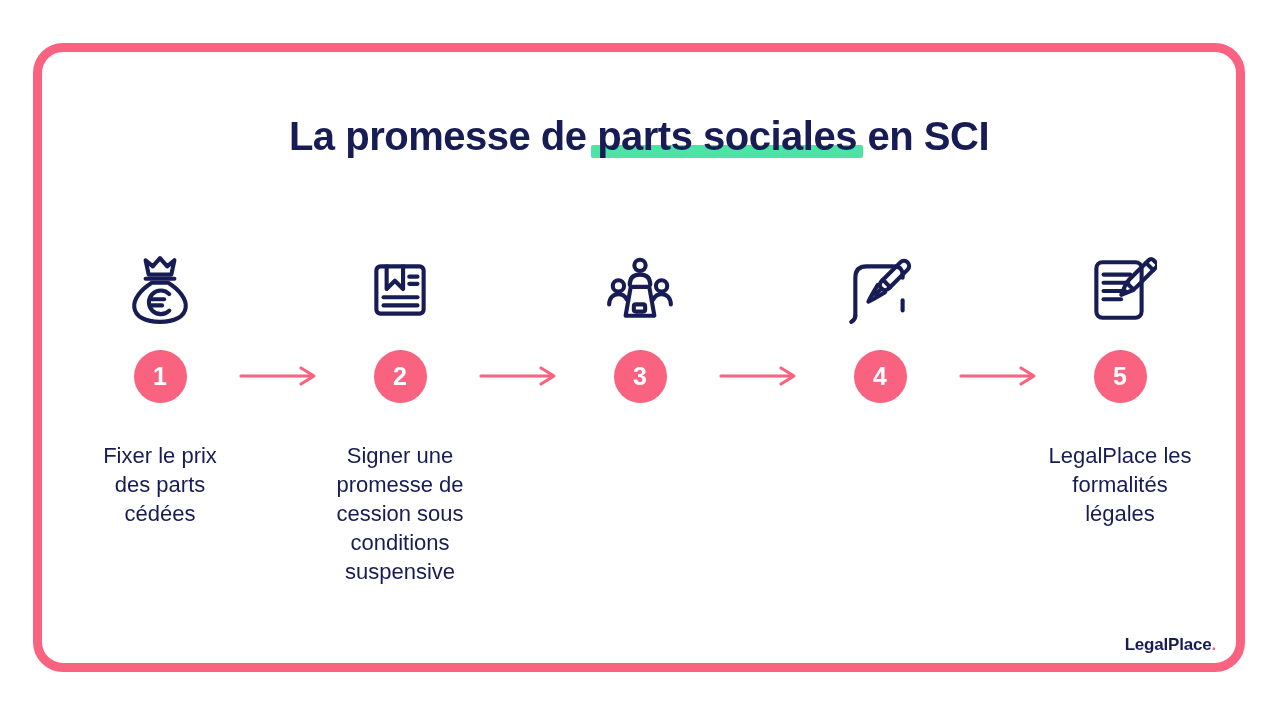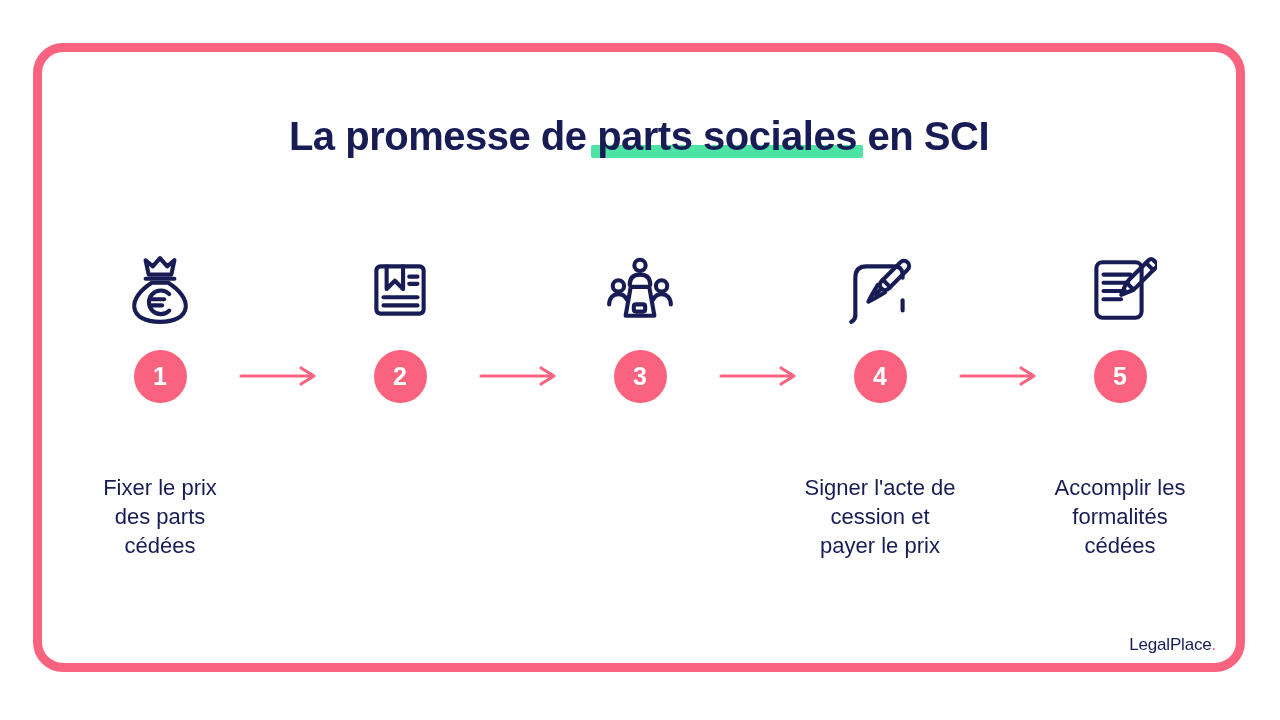--- a/index.html
+++ b/index.html
@@ -68,41 +68,41 @@
     border-radius: 50%;
     background: #F9637F;
     color: #ffffff;
     font-size: 25px;
     font-weight: 700;
     display: flex;
     align-items: center;
     justify-content: center;
   }
   .step-label {
-    margin-top: 70px;
+    margin-top: 38px;
     width: 152px;
     text-align: center;
     font-size: 22px;
     line-height: 29px;
     color: #181C55;
   }
   .arrow {
     position: absolute;
     top: 115px;
     width: 84px; height: 22px;
   }
   .arrow-1 { left: 178px; }
   .arrow-2 { left: 418px; }
   .arrow-3 { left: 658px; }
   .arrow-4 { left: 898px; }
   .logo {
     position: absolute;
     right: 20px; bottom: 8px;
     font-size: 17px;
-    font-weight: 400;
+    font-weight: 700;
     color: #181C55;
     letter-spacing: -0.2px;
   }
   .logo .dot { color: #F9637F; }
 </style>
 </head>
 <body>
 
 <div class="frame">
 
@@ -130,20 +130,21 @@
         <svg width="74" height="74" viewBox="0 0 72 72" fill="none" stroke="#181C55" stroke-width="4" stroke-linecap="round" stroke-linejoin="round">
           <rect x="13" y="13" width="46" height="46" rx="4"></rect>
           <path d="M23,13 V35 L31,27 L39,35 V13"></path>
           <path d="M45,23 H53"></path>
           <path d="M45,30 H53"></path>
           <path d="M20,43 H53"></path>
           <path d="M20,51 H53"></path>
         </svg>
       </div>
       <div class="step-circle">2</div>
+      <div class="step-label">Signer une promesse de cession sous conditions suspensive</div>
     </div>
 
     <div class="step">
       <div class="step-icon">
         <svg width="74" height="74" viewBox="0 0 72 72" fill="none" stroke="#181C55" stroke-width="4" stroke-linecap="round" stroke-linejoin="round">
           <circle cx="36" cy="12" r="5.5"></circle>
           <path d="M26,31 C26,24 30,21 36,21 C42,21 46,24 46,31"></path>
           <circle cx="15" cy="32" r="5.5"></circle>
           <path d="M6,50 C6,44 10,40 15,40 C18.5,40 21.5,42 23,45"></path>
           <circle cx="57" cy="32" r="5.5"></circle>
@@ -164,40 +165,39 @@
           <path d="M58,46 V56"></path>
           <g transform="rotate(45 36 36)">
             <rect x="31" y="-2" width="10" height="36" rx="5"></rect>
             <path d="M31,27 H41"></path>
             <path d="M31,34 C33,42 34,46 36,52 C38,46 39,42 41,34"></path>
             <path d="M36,36 V42"></path>
           </g>
         </svg>
       </div>
       <div class="step-circle">4</div>
-      <div class="step-label">Signer l'acte de cession et payer le prix</div>
     </div>
 
     <div class="step">
       <div class="step-icon">
         <svg width="74" height="74" viewBox="0 0 72 72" fill="none" stroke="#181C55" stroke-width="4" stroke-linecap="round" stroke-linejoin="round">
           <rect x="13" y="9" width="44" height="54" rx="6"></rect>
           <path d="M20,21 H46"></path>
           <path d="M20,29 H44"></path>
           <path d="M20,37 H41"></path>
           <path d="M20,45 H37"></path>
           <g transform="rotate(45 50 28)">
             <rect x="45" y="0" width="10" height="34" rx="3"></rect>
             <path d="M45,7 H55"></path>
             <path d="M45,34 L50,46 L55,34"></path>
           </g>
         </svg>
       </div>
       <div class="step-circle">5</div>
-      <div class="step-label">Accomplir les formalités cédées</div>
+      <div class="step-label">LegalPlace les formalités légales</div>
     </div>
 
     <svg class="arrow arrow-1" viewBox="0 0 84 22" fill="none" stroke="#F9637F" stroke-width="3.2" stroke-linecap="round" stroke-linejoin="round">
       <path d="M3,11 H72"></path>
         <path d="M63,3 L76,11 L63,19"></path>
     </svg>
     <svg class="arrow arrow-2" viewBox="0 0 84 22" fill="none" stroke="#F9637F" stroke-width="3.2" stroke-linecap="round" stroke-linejoin="round">
       <path d="M3,11 H72"></path>
         <path d="M63,3 L76,11 L63,19"></path>
     </svg>

